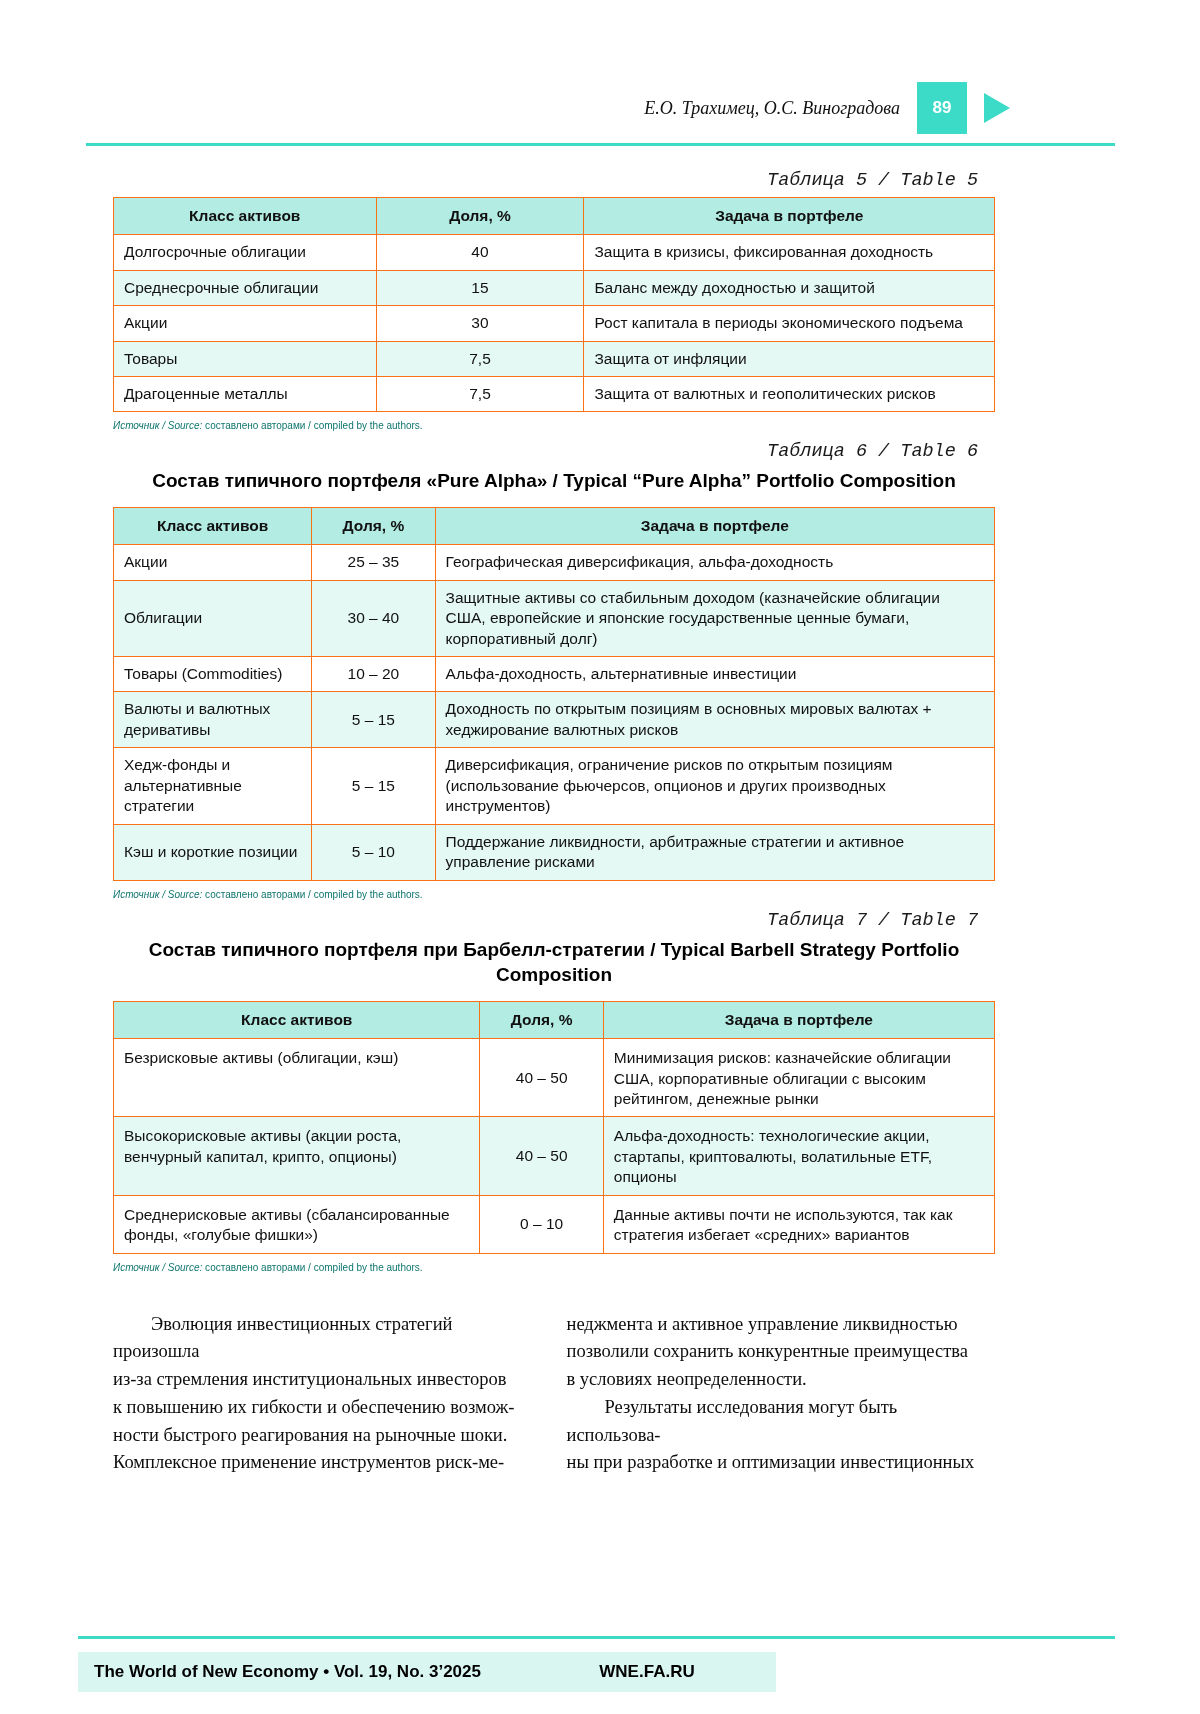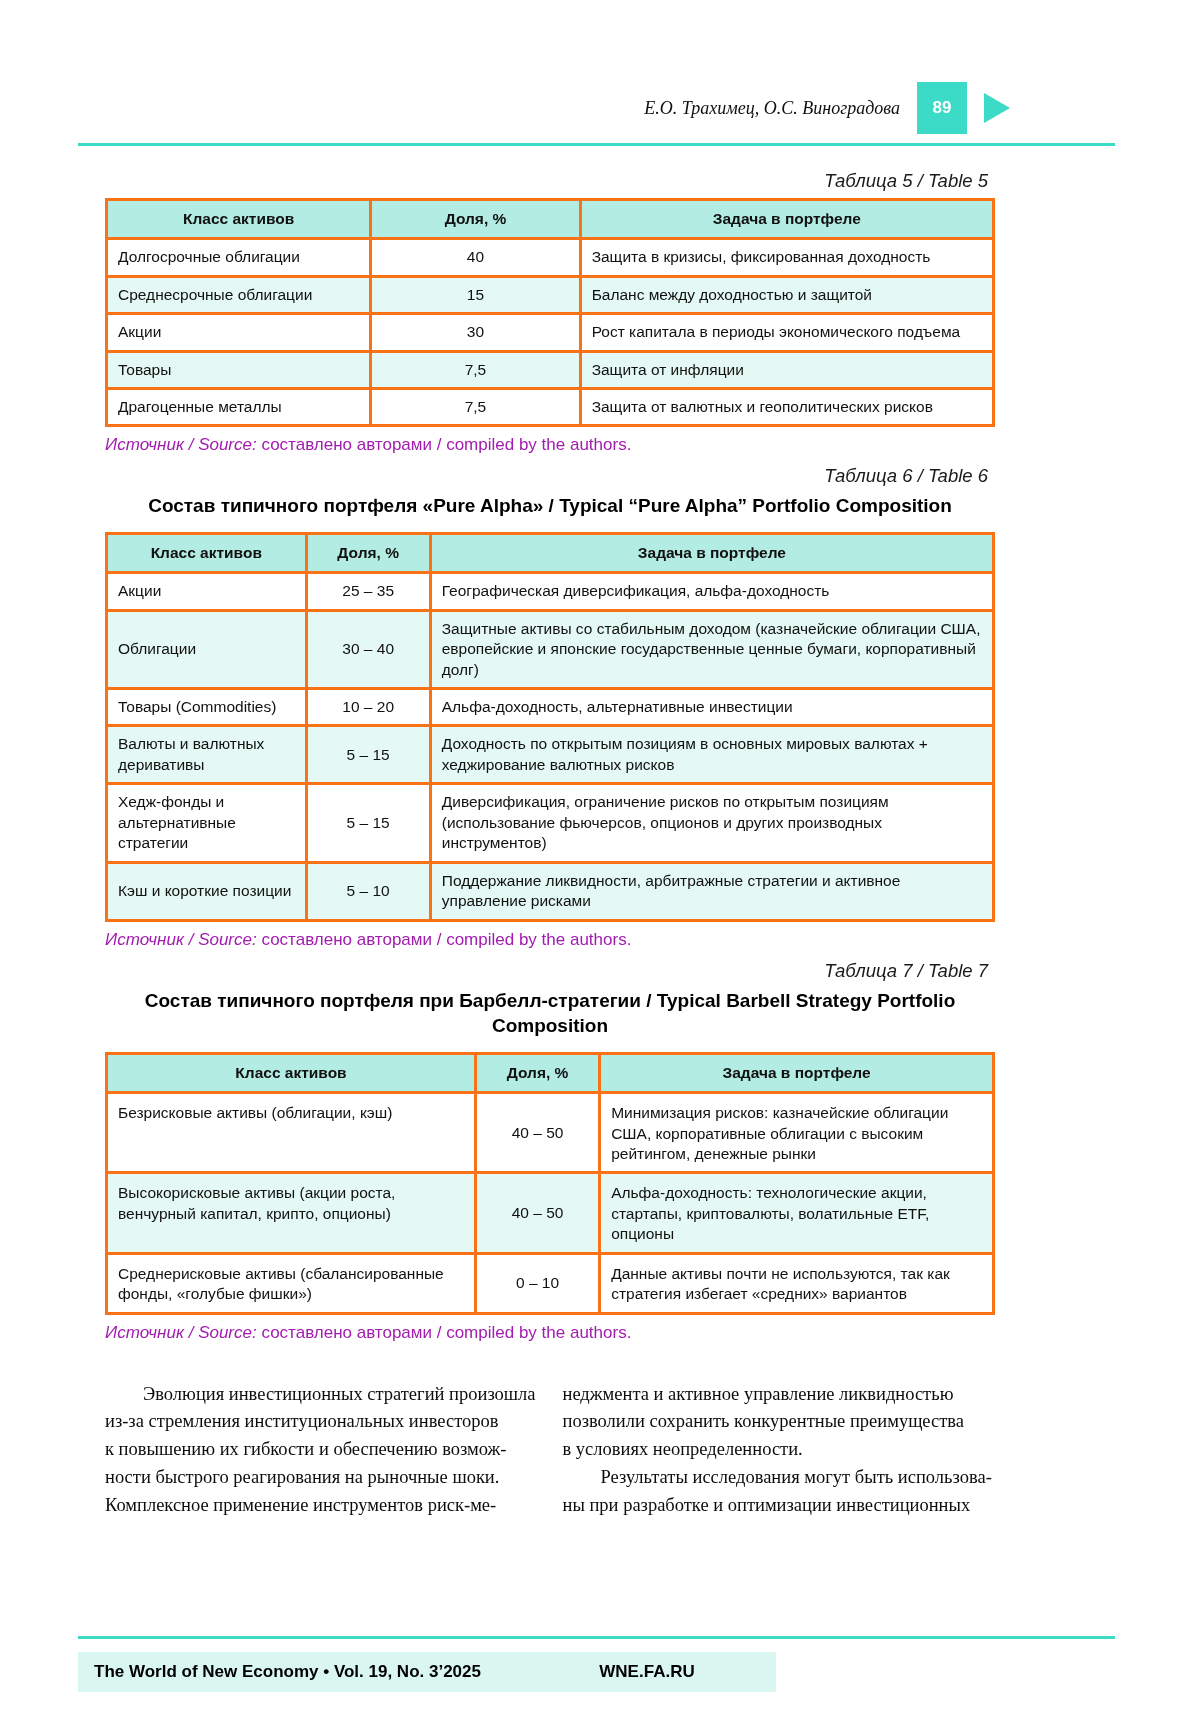--- a/index.html
+++ b/index.html
@@ -5,20 +5,21 @@
   * { margin:0; padding:0; box-sizing:border-box; }
   html,body { background:#ffffff; }
   .page {
     position:relative;
     width:1200px; height:1714px;
     margin:0 auto;
     background:#ffffff;
     overflow:hidden;
     font-family:"Liberation Sans", sans-serif;
     color:#111;
+    padding-left:8px;
   }
   
   .top {
     display:flex; justify-content:flex-end; align-items:center;
     gap:17px;
     padding:82px 190px 0 85px;
   }
   .authors {
     font-family:"Liberation Serif", serif;
     font-style:italic; font-size:18px; color:#101010;
@@ -36,47 +37,47 @@
     border-bottom:15px solid transparent;
   }
   .rule {
     height:3px; background:var(--accent,#3cdbc7);
     margin:9px 85px 0 78px;
   }
   
   .content { padding:20px 205px 0 105px; }
   .caption {
     text-align:right;
-    font-family:Liberation Sans, sans-serif;
+    font-family:Liberation Mono, monospace;
     font-style:italic; font-size:18.5px; color:#1a1a1a;
-    margin:4px 7px 6px 0;
+    margin:4px 17px 6px 0;
   }
   .tbl-title {
     text-align:center;
     font-size:19px; font-weight:bold; line-height:1.35;
     margin:0 0 13px 0; color:#000;
   }
   table {
     width:100%; border-collapse:collapse;
     font-size:15.5px; table-layout:fixed;
   }
-  th, td { border:3px solid #f97316; }
+  th, td { border:1px solid #f97316; }
   th {
     background:var(--table_header_bg,#b3ece3);
     font-weight:bold; text-align:center;
     padding:8px 10px; line-height:1.3;
   }
   td { padding:7px 10px; line-height:1.32; vertical-align:middle; }
   td.col0, td.col2 { text-align:left; }
   td.col1 { text-align:center; }
   tr.alt { background:var(--row_alt_bg,#e4f9f4); }
   .tbl-top td.col0, .tbl-top td.col2 { vertical-align:top; padding-top:9px; }
   .tbl-top td.col1 { vertical-align:middle; }
   .source {
-    font-size:17px; margin:8px 0 10px 0; color:#a21caf;
+    font-size:10px; margin:8px 0 10px 0; color:#0f766e;
   }
   .source em { font-style:italic; }
   
   .bodytext {
     display:flex; gap:25px;
     padding:28px 205px 0 105px;
     font-family:"Liberation Serif", serif;
     font-size:18.5px; line-height:1.5; color:#0d0d0d;
   }
   .bodytext .col { width:50%; }

